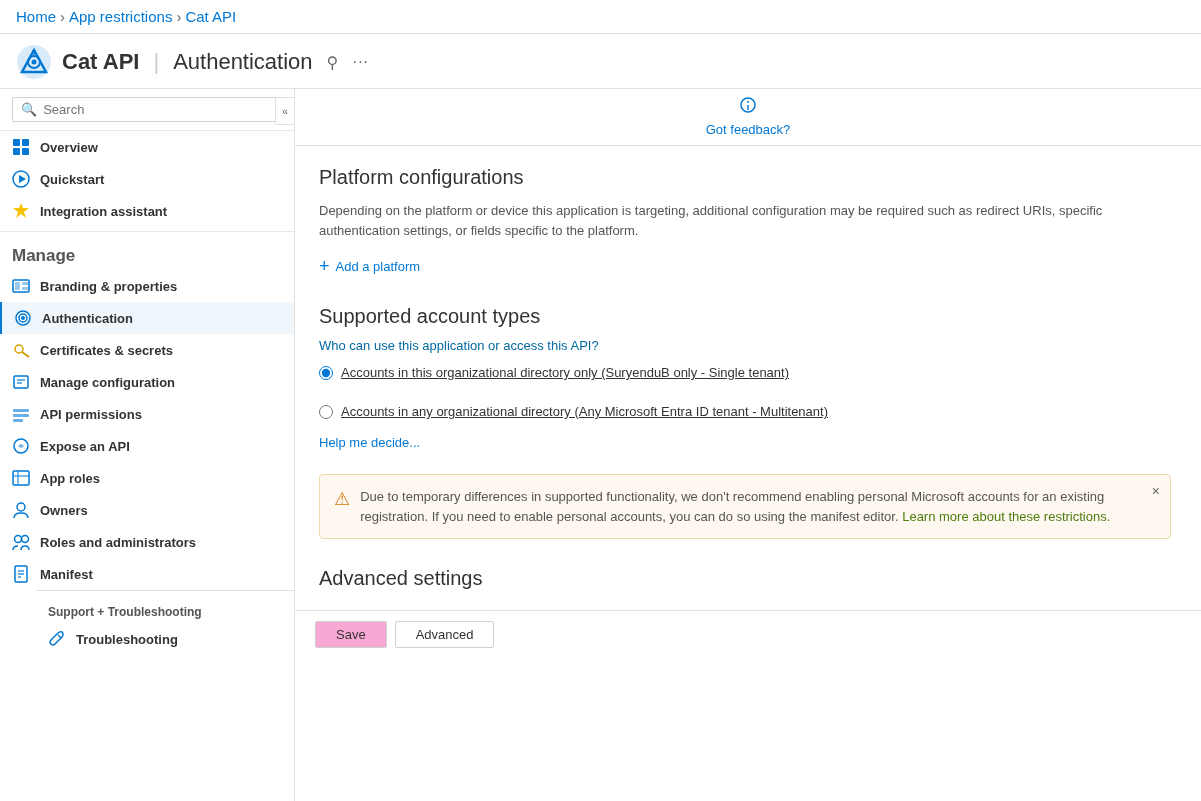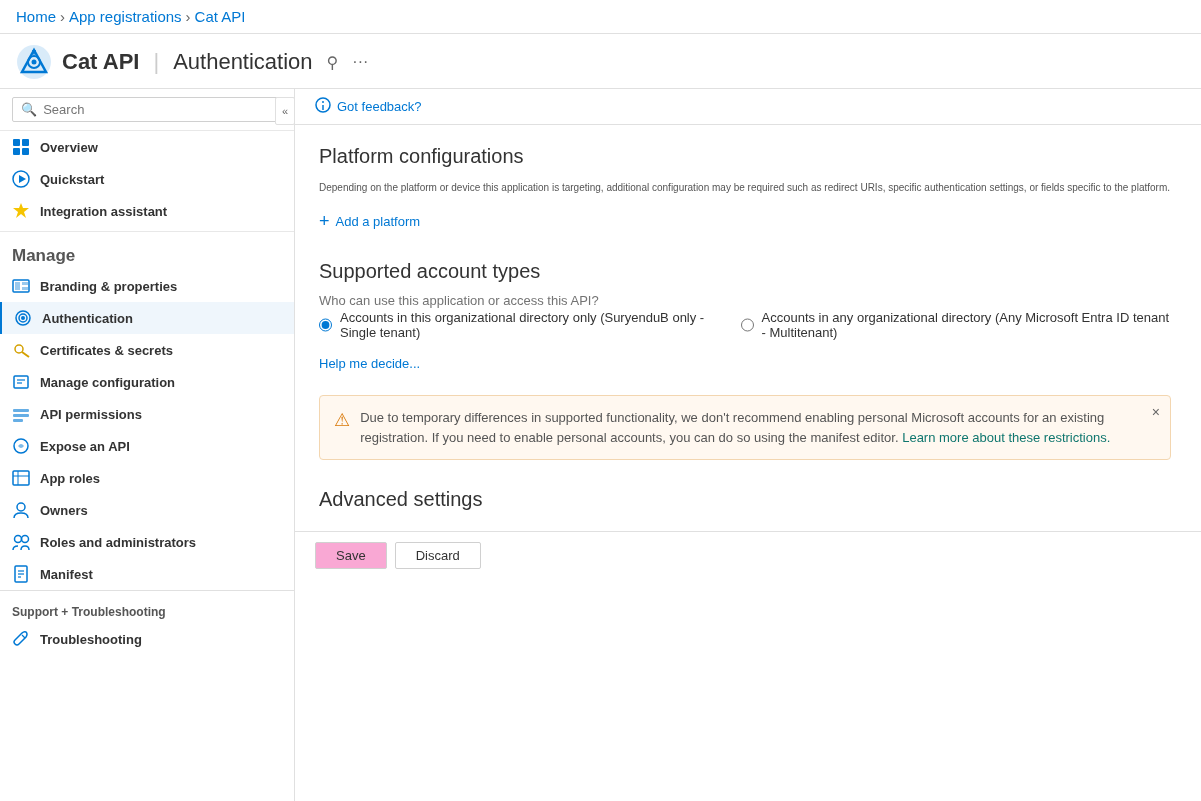--- a/index.html
+++ b/index.html
@@ -28,51 +28,51 @@
     .search-box { display: flex; align-items: center; gap: 6px; border: 1px solid #d0d0d0; padding: 4px 8px; border-radius: 2px; background: #fff; }
     .search-box input { border: none; outline: none; font-size: 13px; flex: 1; color: #333; }
     .search-icon-svg { color: #666; font-size: 13px; }
 
     .sidebar-nav { flex: 1; overflow-y: auto; }
     .nav-item { display: flex; align-items: center; gap: 10px; padding: 7px 12px; cursor: pointer; color: #333; font-size: 13px; font-weight: bold; }
     .nav-item.active { background: #eff6fc; border-left: 2px solid #0078d4; }
     .nav-icon { width: 18px; height: 18px; display: flex; align-items: center; justify-content: center; flex-shrink: 0; }
     .nav-section-label { padding: 14px 12px 4px; font-size: 17px; font-weight: 600; color: #555; text-transform: none; border-top: 1px solid #e8e8e8; margin-top: 4px; }
 
-    .support-section { border-top: 1px solid #e0e0e0; padding: 4px 0; }
+    .support-section { border-top: 1px solid #e0e0e0; padding: 4px 0; margin-left: 36px; }
     .support-label { padding: 10px 12px 4px; font-size: 12px; font-weight: 600; color: #555; }
 
     
     .collapse-btn { position: absolute; top: 8px; right: -1px; width: 20px; height: 28px; background: #fff; border: 1px solid #e0e0e0; border-radius: 2px; display: flex; align-items: center; justify-content: center; cursor: pointer; color: #666; font-size: 11px; z-index: 10; }
 
     
     .content { flex: 1; overflow-y: auto; padding: 0; }
-    .feedback-bar { display: flex; align-items: center; gap: 6px; padding: 8px 20px; border-bottom: 1px solid #e0e0e0; color: #0078d4; font-size: 13px; cursor: pointer; }
+    .feedback-bar { display: flex; align-items: center; gap: 6px; padding: 8px 20px; border-bottom: 1px solid #e0e0e0; color: #0078d4; font-size: 13px; cursor: pointer; flex-direction: column; }
 
     .content-body { padding: 20px 24px; max-width: 900px; }
 
     h2.section-title { font-size: 20px; font-weight: 400; color: #333; margin-bottom: 12px; }
-    .section-description { font-size: 10px; color: #555; line-height: 1.5; margin-bottom: 16px; }
+    .section-description { font-size: 13px; color: #555; line-height: 1.5; margin-bottom: 16px; }
 
     .add-platform-btn { display: flex; align-items: center; gap: 6px; color: #0078d4; cursor: pointer; font-size: 13px; margin-bottom: 28px; }
 
     h2.account-title { font-size: 20px; font-weight: 400; color: #333; margin-bottom: 10px; }
-    .account-question { font-size: 13px; color: #737373; margin-bottom: 2px; }
-
-    .radio-group { display: flex; flex-direction: row; gap: 24px; margin-bottom: 16px; }
+    .account-question { font-size: 13px; color: #0369a1; margin-bottom: 12px; }
+
+    .radio-group { display: flex; flex-direction: column; gap: 24px; margin-bottom: 16px; text-decoration: underline; }
     .radio-item { display: flex; align-items: center; gap: 8px; font-size: 13px; color: #333; cursor: pointer; }
     .radio-item input[type="radio"] { accent-color: #0078d4; width: 14px; height: 14px; cursor: pointer; }
 
     .help-link { color: #0078d4; font-size: 13px; text-decoration: none; cursor: pointer; }
 
     
     .warning-box { background: #fff8f0; border: 1px solid #f3d6b0; border-radius: 4px; padding: 12px 36px 12px 14px; margin-top: 24px; position: relative; display: flex; gap: 10px; align-items: flex-start; }
     .warning-icon { color: #d97706; font-size: 18px; flex-shrink: 0; margin-top: 1px; }
     .warning-text { font-size: 13px; color: #555; line-height: 1.5; }
-    .warning-text a { color: #0f766e; text-decoration: none; }
+    .warning-text a { color: #4d7c0f; text-decoration: none; }
     .warning-close { position: absolute; top: 8px; right: 10px; cursor: pointer; color: #666; font-size: 14px; background: none; border: none; }
 
     .advanced-title { font-size: 20px; font-weight: 400; color: #333; margin-top: 28px; }
 
     
     .bottom-toolbar { border-top: 1px solid #e0e0e0; padding: 10px 20px; display: flex; gap: 8px; align-items: center; background: #fff; }
     .btn-save { padding: 5px 20px; background: #f9a8d4; border: 1px solid #d0d0d0; color: #333; font-size: 13px; cursor: pointer; border-radius: 2px; }
     .btn-discard { padding: 5px 20px; background: #fff; border: 1px solid #d0d0d0; color: #333; font-size: 13px; cursor: pointer; border-radius: 2px; }
 
     
@@ -81,21 +81,21 @@
     .content::-webkit-scrollbar { width: 6px; }
     .content::-webkit-scrollbar-thumb { background: #c0c0c0; border-radius: 3px; }
   </style>
 </head>
 <body>
 
 <div class="top-bar">
   <div class="breadcrumb">
     <a>Home</a>
     <span class="breadcrumb-sep">›</span>
-    <a>App registrations</a>
+    <a>App restrictions</a>
     <span class="breadcrumb-sep">›</span>
     <a>Cat API</a>
   </div>
 </div>
 
 <div class="app-header">
 
   <svg class="app-logo" viewBox="0 0 36 36">
     <circle cx="18" cy="18" r="17" fill="#0078d4" opacity="0.15"></circle>
     <path d="M18 6 L30 28 L6 28 Z" fill="none" stroke="#0078d4" stroke-width="2.5"></path>
@@ -335,17 +335,17 @@
         <button class="warning-close">×</button>
       </div>
 
       
       <h2 class="advanced-title">Advanced settings</h2>
 
     </div>
 
     <div class="bottom-toolbar">
       <button class="btn-save">Save</button>
-      <button class="btn-discard">Discard</button>
+      <button class="btn-discard">Advanced</button>
     </div>
 
   </div>
 </div>
 
 </body></html>

